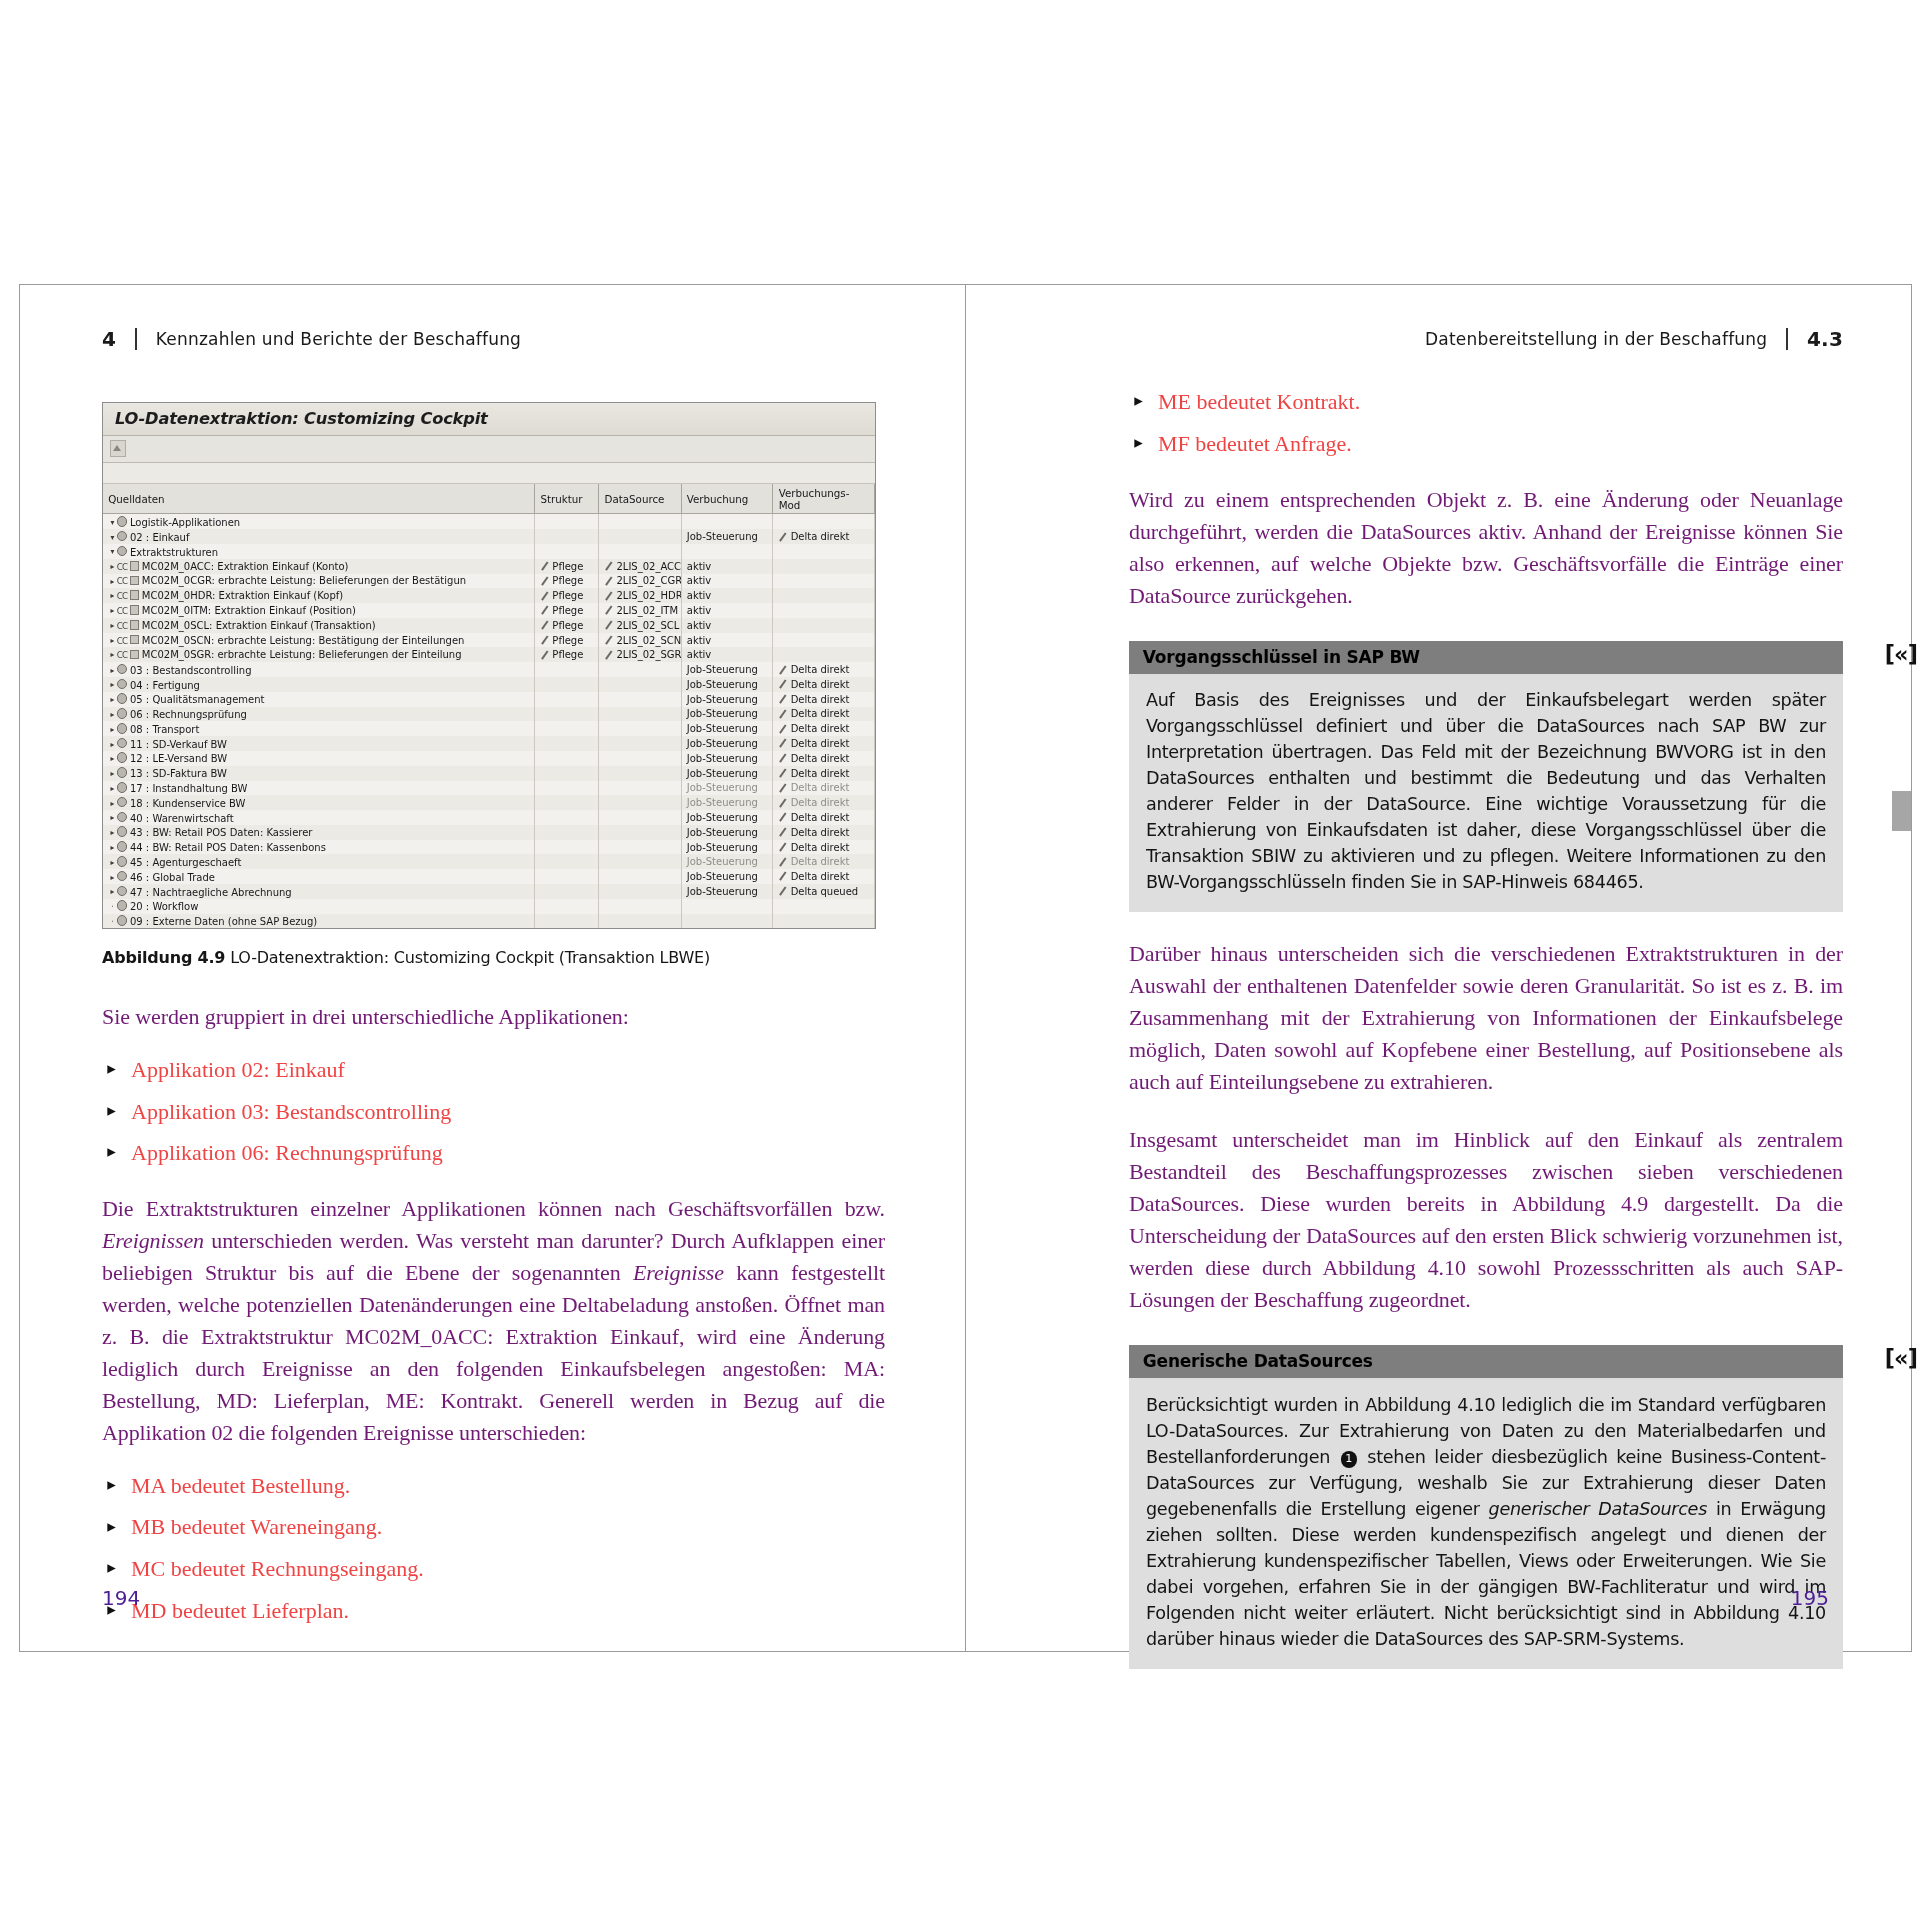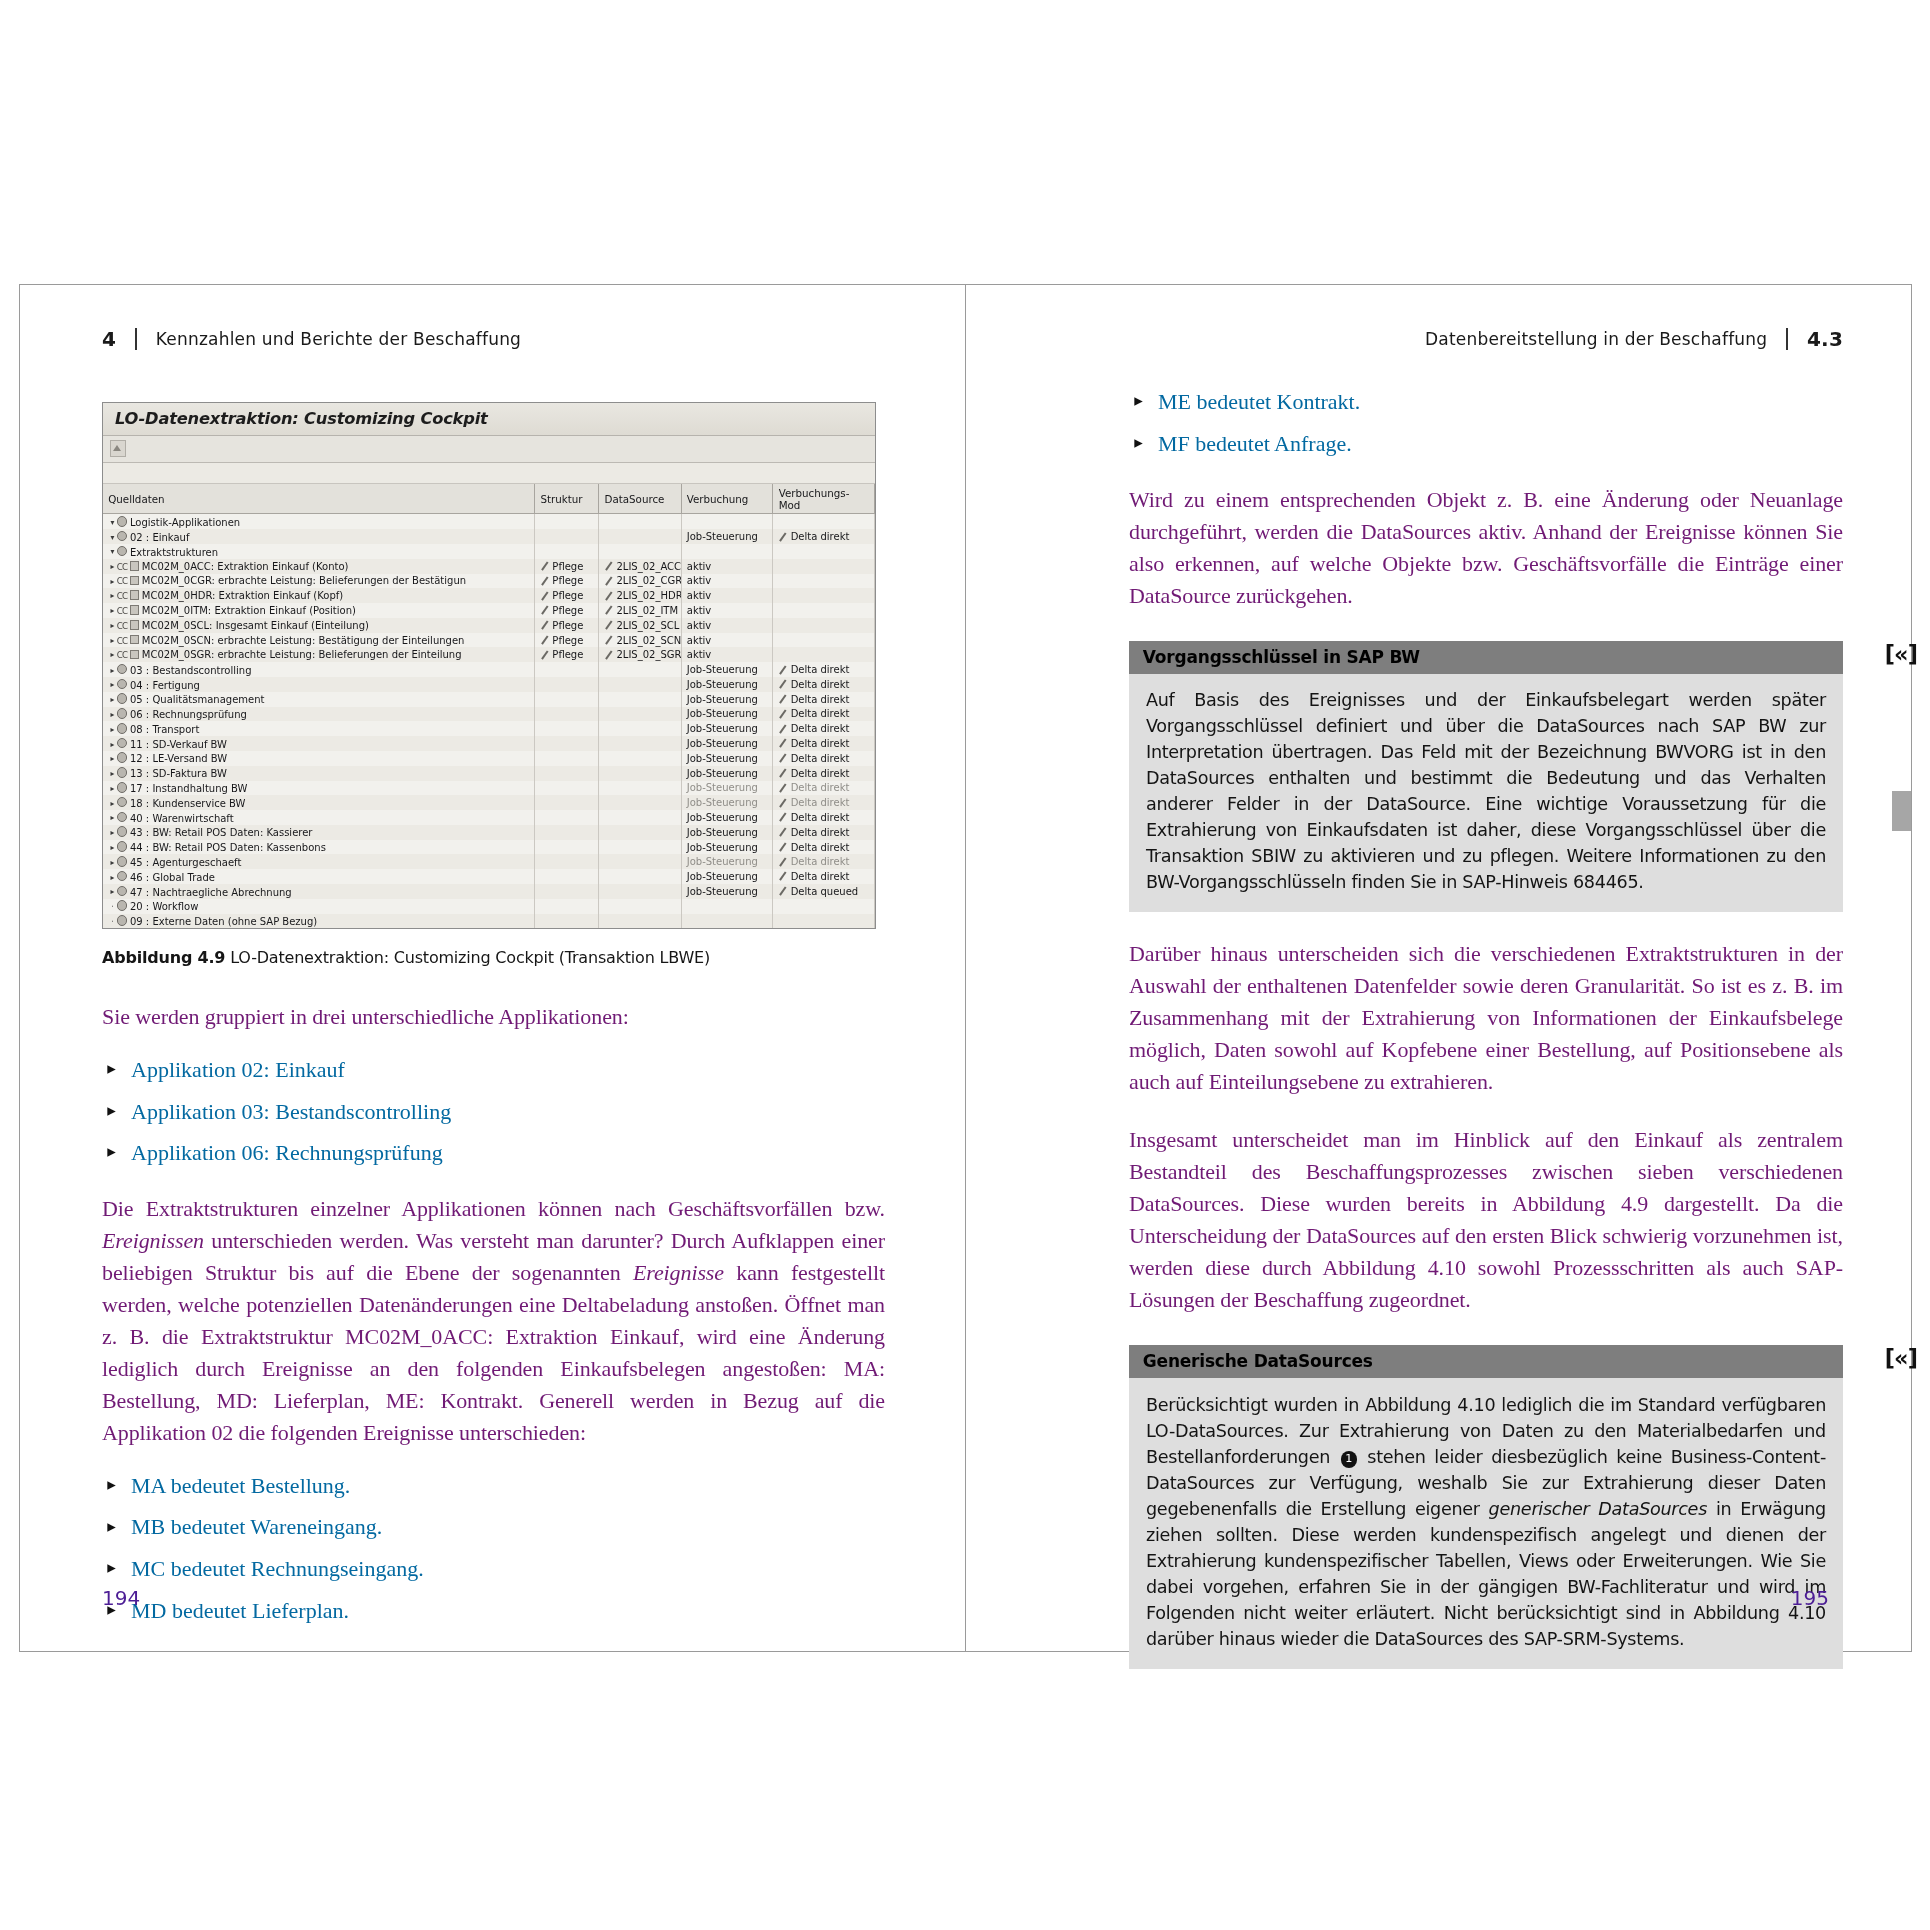--- a/index.html
+++ b/index.html
@@ -229,21 +229,21 @@
   }
   p.body.first { margin-top: 34px; }
   ul.bullets {
     list-style: none;
     margin: 22.4px 0 0 0;
     padding: 0;
   }
   ul.bullets li {
     font-size: 22px;
     line-height: 28px;
-    color: #0369a1;
+    color: #ef4444;
     padding-left: 29px;
     position: relative;
     margin-bottom: 13.8px;
   }
   ul.bullets li::before {
     content: "\25B8";
     position: absolute;
     left: 5.2px;
     top: -0.9px;
     font-size: 17px;
@@ -402,21 +402,21 @@
                 <td></td>
               </tr>
               <tr class="rowA">
                 <td class="indent4"><span class="arrow-r">▸</span><span class="ico-cc">CC</span><span class="ico-sq"></span><span>MC02M_0ITM: Extraktion Einkauf (Position)</span></td>
                 <td><span class="ico-pen"></span><span>Pflege</span></td>
                 <td><span class="ico-pen"></span><span>2LIS_02_ITM</span></td>
                 <td>aktiv</td>
                 <td></td>
               </tr>
               <tr class="rowB">
-                <td class="indent4"><span class="arrow-r">▸</span><span class="ico-cc">CC</span><span class="ico-sq"></span><span>MC02M_0SCL: Insgesamt Einkauf (Einteilung)</span></td>
+                <td class="indent4"><span class="arrow-r">▸</span><span class="ico-cc">CC</span><span class="ico-sq"></span><span>MC02M_0SCL: Extraktion Einkauf (Transaktion)</span></td>
                 <td><span class="ico-pen"></span><span>Pflege</span></td>
                 <td><span class="ico-pen"></span><span>2LIS_02_SCL</span></td>
                 <td>aktiv</td>
                 <td></td>
               </tr>
               <tr class="rowA">
                 <td class="indent4"><span class="arrow-r">▸</span><span class="ico-cc">CC</span><span class="ico-sq"></span><span>MC02M_0SCN: erbrachte Leistung: Bestätigung der Einteilungen</span></td>
                 <td><span class="ico-pen"></span><span>Pflege</span></td>
                 <td><span class="ico-pen"></span><span>2LIS_02_SCN</span></td>
                 <td>aktiv</td>

